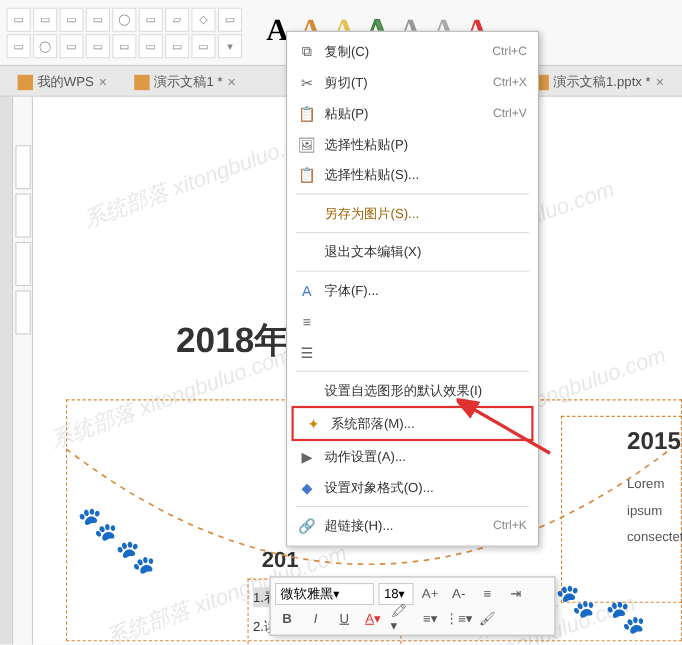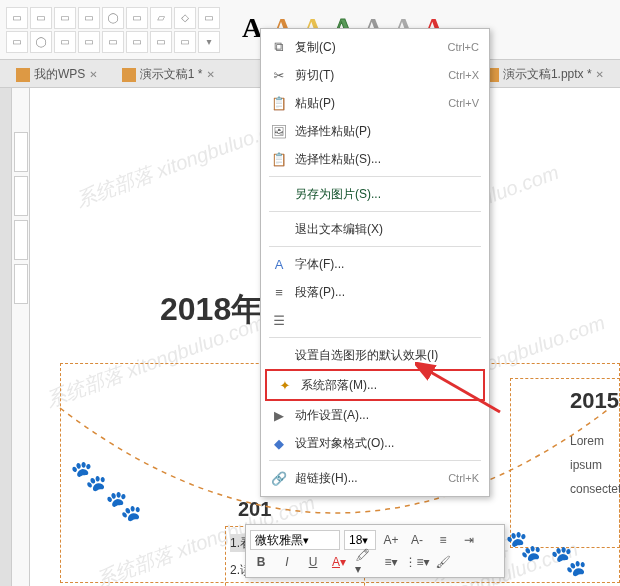--- a/index.html
+++ b/index.html
@@ -23,21 +23,21 @@
 .title-txt{position:absolute;top:200px;left:130px;font-size:32px;color:#333;font-weight:bold}
 .year1{position:absolute;top:410px;left:208px;font-size:20px;color:#333;font-weight:bold}
 .list{position:absolute;top:440px;left:200px;font-size:18px;color:#333;line-height:1.5}
 .year2{position:absolute;top:300px;left:540px;font-size:22px;color:#333;font-weight:bold}
 .lorem{position:absolute;top:340px;left:540px;font-size:16px;color:#555;line-height:1.5}
 .paw{position:absolute;width:36px;height:36px}
 .paw::before{content:"🐾";font-size:30px;color:#c87430}
 .dashbox{position:absolute;border:1.5px dashed #d88a3a}
 .ctx-menu{position:absolute;top:28px;left:260px;width:230px;background:#fff;border:1px solid #bbb;box-shadow:2px 2px 6px rgba(0,0,0,.25);padding:4px 0;z-index:100}
 .ctx-item{display:flex;align-items:center;height:28px;padding:0 10px 0 8px;color:#333}
-.ctx-item.disabled{color:#14532d}
+.ctx-item.disabled{color:#a16207}
 .ctx-ico{width:20px;height:16px;display:flex;align-items:center;justify-content:center;margin-right:6px;font-size:13px;color:#666}
 .ctx-label{flex:1}
 .ctx-short{color:#888;font-size:11px}
 .ctx-sep{height:1px;background:#ddd;margin:3px 8px}
 .ctx-hl{border:2px solid #e03030;margin:0 4px}
 .arrow{position:absolute;top:362px;left:415px;z-index:101;pointer-events:none}
 .float-tb{position:absolute;bottom:8px;left:245px;width:260px;height:54px;background:#fafafa;border:1px solid #bbb;box-shadow:2px 2px 6px rgba(0,0,0,.2);display:flex;flex-direction:column;padding:4px;z-index:99}
 .ft-row{display:flex;align-items:center;gap:4px;height:22px}
 .ft-sel{border:1px solid #ccc;background:#fff;padding:1px 4px;font-size:11px;height:20px;display:flex;align-items:center}
 .ft-btn{width:22px;height:20px;display:flex;align-items:center;justify-content:center;color:#555;border:1px solid transparent}
@@ -174,21 +174,20 @@
       <span class="ctx-ico"></span>
       <span class="ctx-label">退出文本编辑(X)</span>
     </div>
   <div class="ctx-sep"></div>
   <div class="ctx-item">
       <span class="ctx-ico" style="color:#47c">A</span>
       <span class="ctx-label">字体(F)...</span>
     </div>
   <div class="ctx-item">
       <span class="ctx-ico">≡</span>
-      <span class="ctx-label">段落(P)...</span>
     </div>
   <div class="ctx-item">
       <span class="ctx-ico">☰</span>
     </div>
   <div class="ctx-sep"></div>
   <div class="ctx-item">
       <span class="ctx-ico"></span>
       <span class="ctx-label">设置自选图形的默认效果(I)</span>
     </div>
   <div class="ctx-hl">

